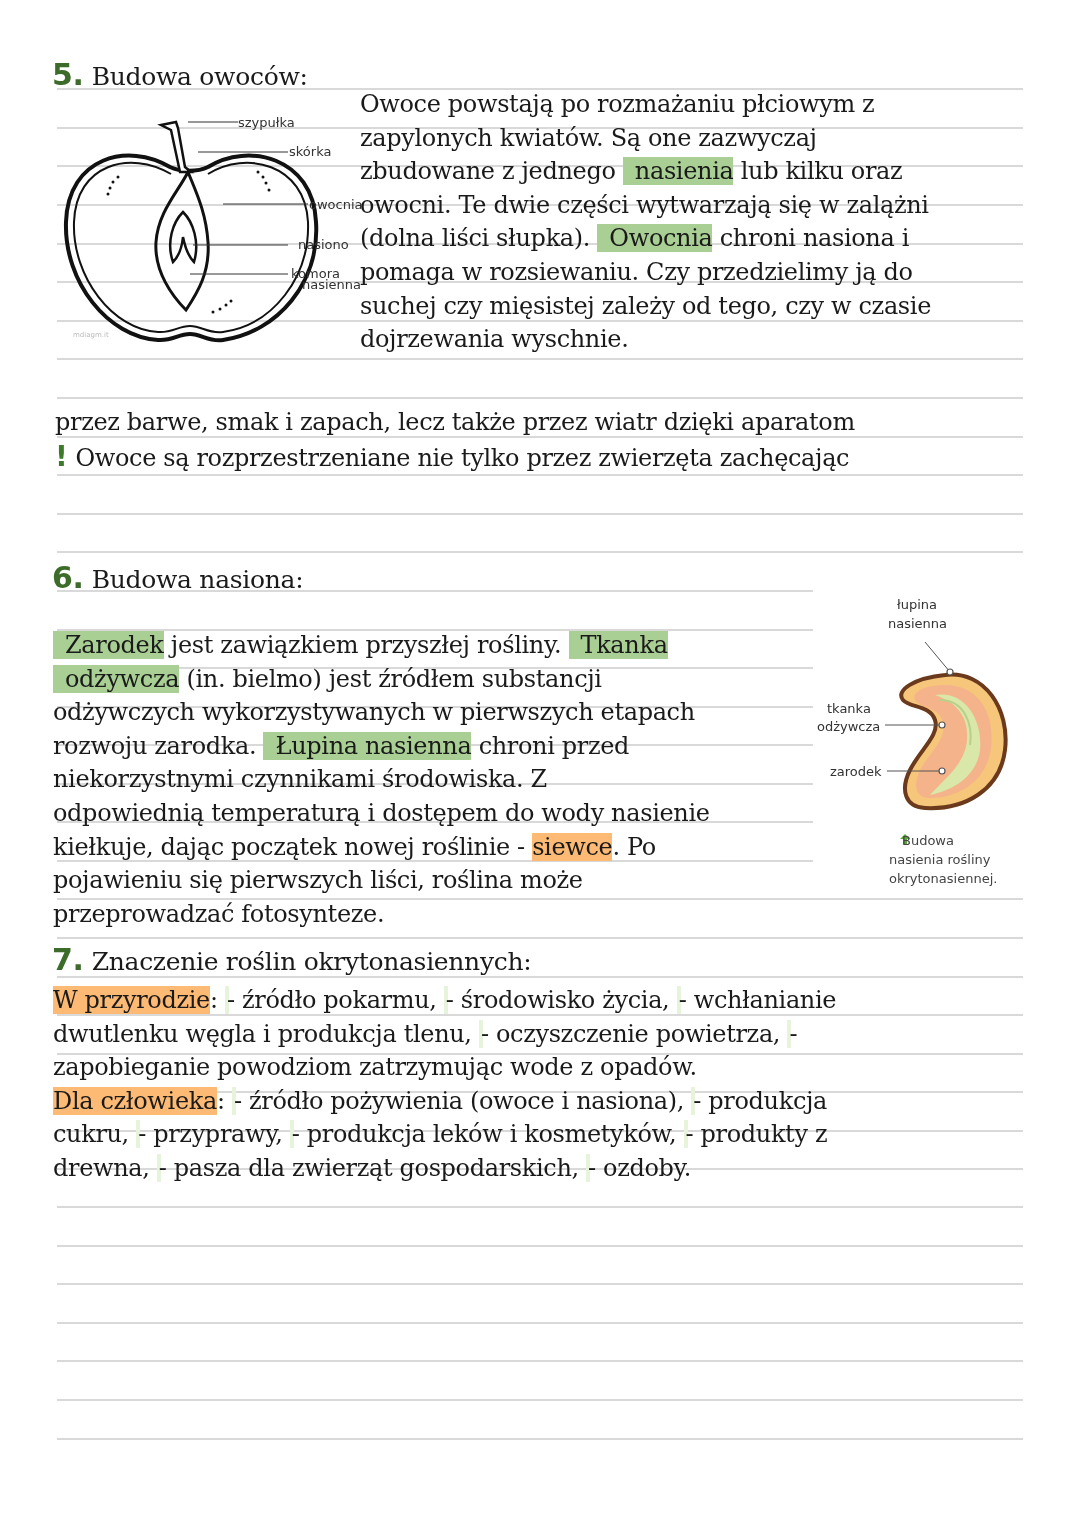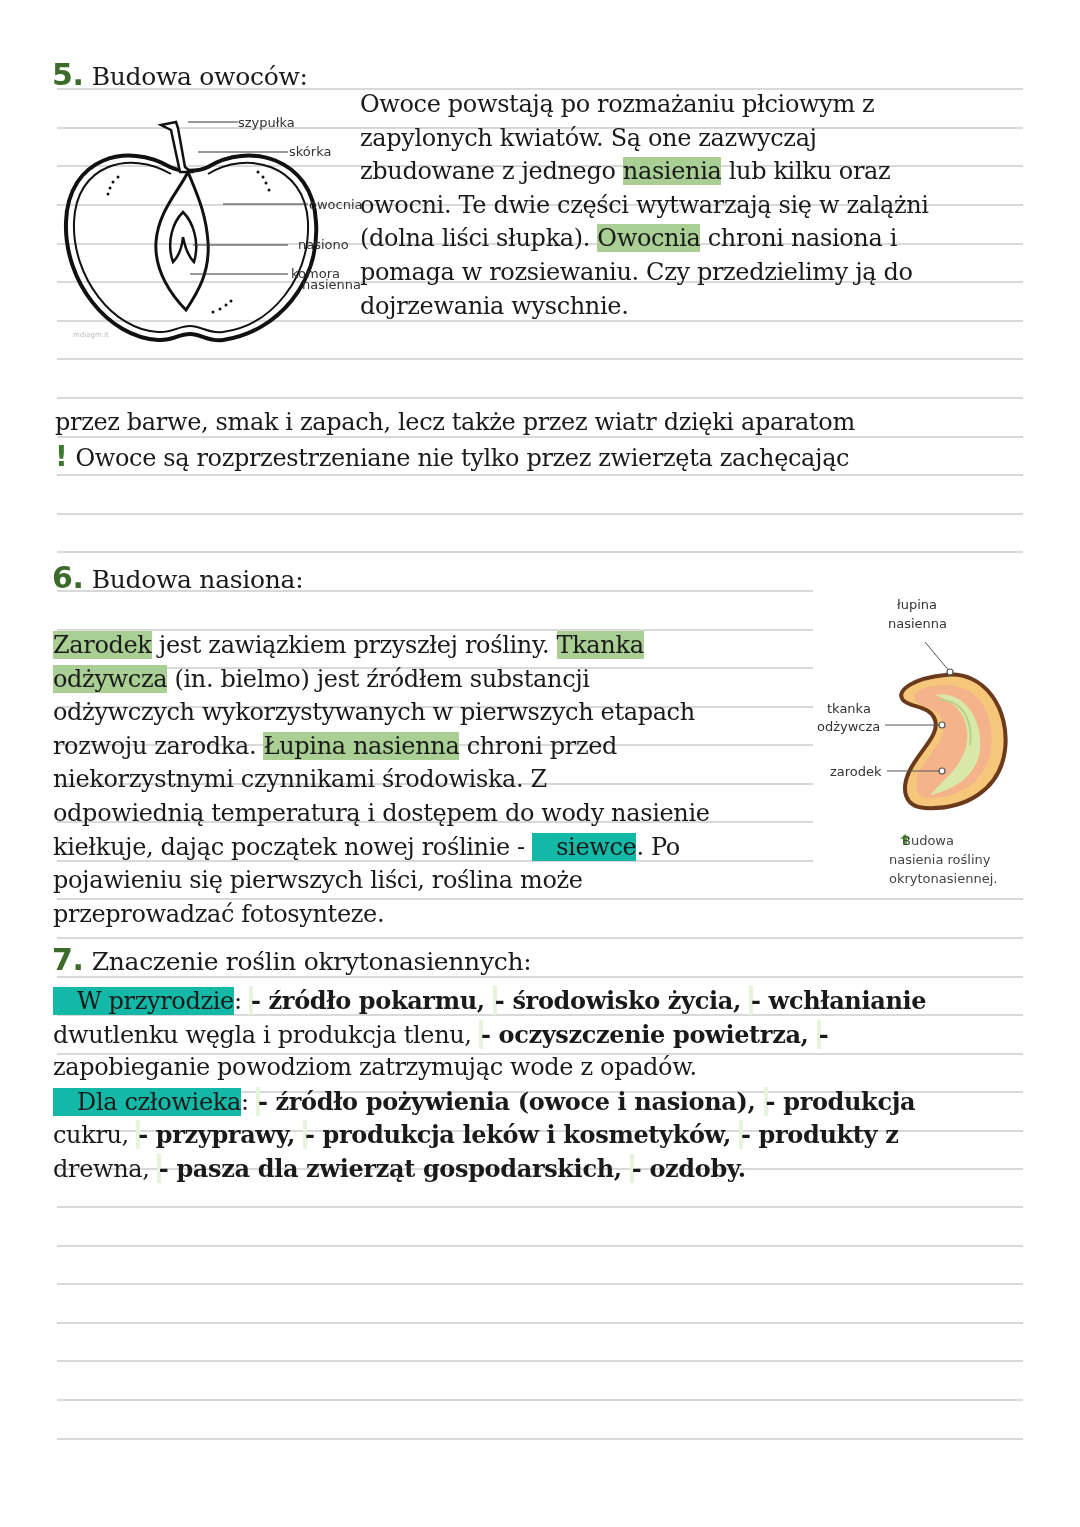--- a/index.html
+++ b/index.html
@@ -7,23 +7,23 @@
          font-family: "DejaVu Serif", "Liberation Serif", serif; color: #1a1a1a; }
   .rule { position: absolute; left: 57px; height: 2px; background: #d9d9d9; }
   .rule.full { width: 966px; }
   .rule.short { width: 756px; }
   .heading { position: absolute; font-size: 25px; letter-spacing: -0.3px; white-space: nowrap; }
   .heading .num { font-family: "DejaVu Sans", "Liberation Sans", sans-serif; font-weight: bold;
                   color: #3d6b2a; font-size: 30px; margin-right: 8px; }
   .para { position: absolute; font-size: 24px; line-height: 33.6px; letter-spacing: -0.35px;
           white-space: nowrap; }
   .para .line { display: block; height: 33.6px; }
-  .hl { background: #a9cf94; }
-  .hl2 { background: #14b8a6; padding-left: 24px; }
-  .dash { background: linear-gradient(to right, #e6f4dc 0, #e6f4dc 4px, transparent 4px); padding-left: 2px; font-weight: bold; }
+  .hl { background: #a9cf94; padding-left: 12px; }
+  .hl2 { background: #fdba74; }
+  .dash { background: linear-gradient(to right, #e6f4dc 0, #e6f4dc 4px, transparent 4px); padding-left: 2px; }
   .fig-label { position: absolute; font-family: "DejaVu Sans", "Liberation Sans", sans-serif;
                font-size: 13px; color: #333; white-space: nowrap; line-height: 14px; }
   .fig-caption { position: absolute; font-family: "DejaVu Sans", "Liberation Sans", sans-serif;
                  font-size: 13px; color: #444; line-height: 18px; }
   .excl { font-family: "DejaVu Sans", "Liberation Sans", sans-serif; font-weight: bold; color: #3d7a2a; font-size: 28px; margin-right: 8px; }
 </style>
 </head>
 <body>
 
 <div id="rules">
@@ -109,20 +109,21 @@
   <span class="fig-label" style="left:15px; top:216px; font-size:7px; color:#bbb;">mdiagm.it</span>
 </div>
 
 <div class="para" id="s5text" style="left:360px; top:88px; line-height:33.6px;">
     <span class="line"><span>Owoce powstają po rozmażaniu płciowym z</span></span>
     <span class="line"><span>zapylonych kwiatów. Są one zazwyczaj</span></span>
     <span class="line"><span>zbudowane z jednego </span><span class="hl">nasienia</span><span> lub kilku oraz</span></span>
     <span class="line"><span>owocni. Te dwie części wytwarzają się w zalążni</span></span>
     <span class="line"><span>(dolna liści słupka). </span><span class="hl">Owocnia</span><span> chroni nasiona i</span></span>
     <span class="line"><span>pomaga w rozsiewaniu. Czy przedzielimy ją do</span></span>
+    <span class="line"><span>suchej czy mięsistej zależy od tego, czy w czasie</span></span>
     <span class="line"><span>dojrzewania wyschnie.</span></span>
   </div>
 
 <div class="para" id="notetext" style="left:55px; top:401px;">
     <span class="line" style="margin-top: 5px;"><span>przez barwe, smak i zapach, lecz także przez wiatr dzięki aparatom</span></span>
     <span class="line"><span class="excl">!</span><span>Owoce są rozprzestrzeniane nie tylko przez zwierzęta zachęcając</span></span>
   </div>
 
 <div class="heading" style="left:52px; top:560px;">
   <span class="num">6.</span><span>Budowa nasiona:</span>

